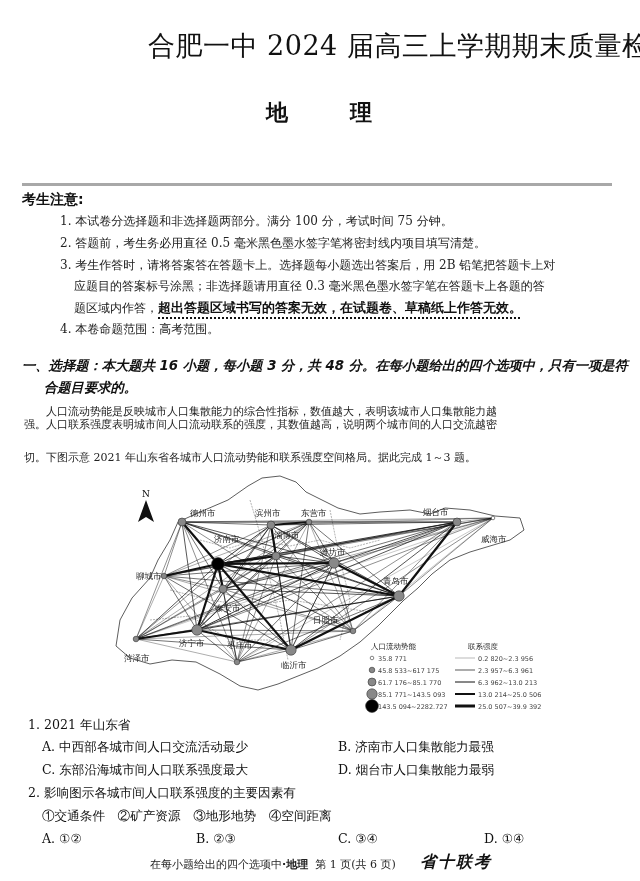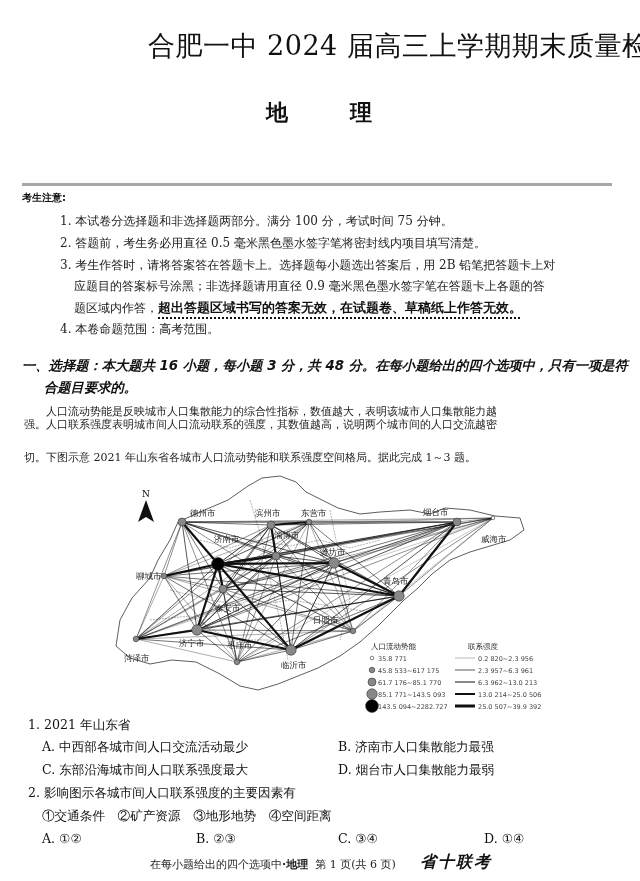--- a/index.html
+++ b/index.html
@@ -2,21 +2,21 @@
 <html><head>
 <meta charset="utf-8">
 <style>
   html, body { margin:0; padding:0; background:#fff; }
   body { width:640px; height:881px; position:relative; overflow:hidden; color:#111;
          font-family:"DejaVu Serif", "Liberation Serif", serif; }
   .abs { position:absolute; white-space:nowrap; }
   .title { left:148px; top:28px; font-size:27px; letter-spacing:0.5px; color:#111; }
   .subject { top:98px; font-size:22px; font-weight:bold; font-family:"DejaVu Sans","Liberation Sans",sans-serif; }
   .rule { position:absolute; left:22px; top:183px; width:590px; height:3px; background:#a8a8a8; }
-  .notice-head { left:22px; top:191px; font-size:10px; font-weight:bold; font-family:"DejaVu Sans","Liberation Sans",sans-serif; }
+  .notice-head { left:22px; top:191px; font-size:14px; font-weight:bold; font-family:"DejaVu Sans","Liberation Sans",sans-serif; }
   .note { font-size:12px; color:#222; }
   .note-bold { font-weight:bold; font-family:"DejaVu Sans","Liberation Sans",sans-serif; font-size:13px; color:#111;
                text-decoration: underline dotted; text-underline-offset:5px; text-decoration-thickness:2px; }
   .section { left:22px; font-size:13.3px; font-weight:bold; font-family:"DejaVu Sans","Liberation Sans",sans-serif;font-style:italic; }
   .para { font-size:11px; color:#222; }
   .q { font-size:12.6px; color:#111; }
   .footer { left:150px; top:857px; font-size:11px; color:#222; }
   .footer b { font-family:"DejaVu Sans","Liberation Sans",sans-serif; }
   .logo { left:420px; top:852px; font-size:16px; font-weight:bold; font-style:italic; letter-spacing:2px; color:#111; }
   #map { position:absolute; left:0; top:0; }
@@ -29,21 +29,21 @@
 
 <div class="abs title">合肥一中 2024 届高三上学期期末质量检测卷</div>
 <div class="abs subject" style="left:266px;">地</div>
 <div class="abs subject" style="left:350px;">理</div>
 <div class="rule"></div>
 
 <div class="abs notice-head">考生注意:</div>
 <div class="abs note" style="left:60px; top:213px;">1. 本试卷分选择题和非选择题两部分。满分 100 分，考试时间 75 分钟。</div>
 <div class="abs note" style="left:60px; top:235px;">2. 答题前，考生务必用直径 0.5 毫米黑色墨水签字笔将密封线内项目填写清楚。</div>
 <div class="abs note" style="left:60px; top:257px;text-align:center;">3. 考生作答时，请将答案答在答题卡上。选择题每小题选出答案后，用 2B 铅笔把答题卡上对</div>
-<div class="abs note" style="left:74px; top:278px;">应题目的答案标号涂黑；非选择题请用直径 0.9 毫米黑色墨水签字笔在答题卡上各题的答</div>
+<div class="abs note" style="left:74px; top:278px;">应题目的答案标号涂黑；非选择题请用直径 0.3 毫米黑色墨水签字笔在答题卡上各题的答</div>
 <div class="abs note" style="left:74px; top:299px;">
   <span>题区域内作答，</span><span class="note-bold">超出答题区域书写的答案无效，在试题卷、草稿纸上作答无效。</span>
 </div>
 <div class="abs note" style="left:60px; top:321px;">4. 本卷命题范围：高考范围。</div>
 
 <div class="abs section" style="top:357px;">一、选择题：本大题共 16 小题，每小题 3 分，共 48 分。在每小题给出的四个选项中，只有一项是符</div>
 <div class="abs section" style="left:44px; top:379px;">合题目要求的。</div>
 
 <div class="abs para" style="left:46px; top:404px;">人口流动势能是反映城市人口集散能力的综合性指标，数值越大，表明该城市人口集散能力越</div>
 <div class="abs para" style="left:24px; top:417px;">强。人口联系强度表明城市间人口流动联系的强度，其数值越高，说明两个城市间的人口交流越密</div>

